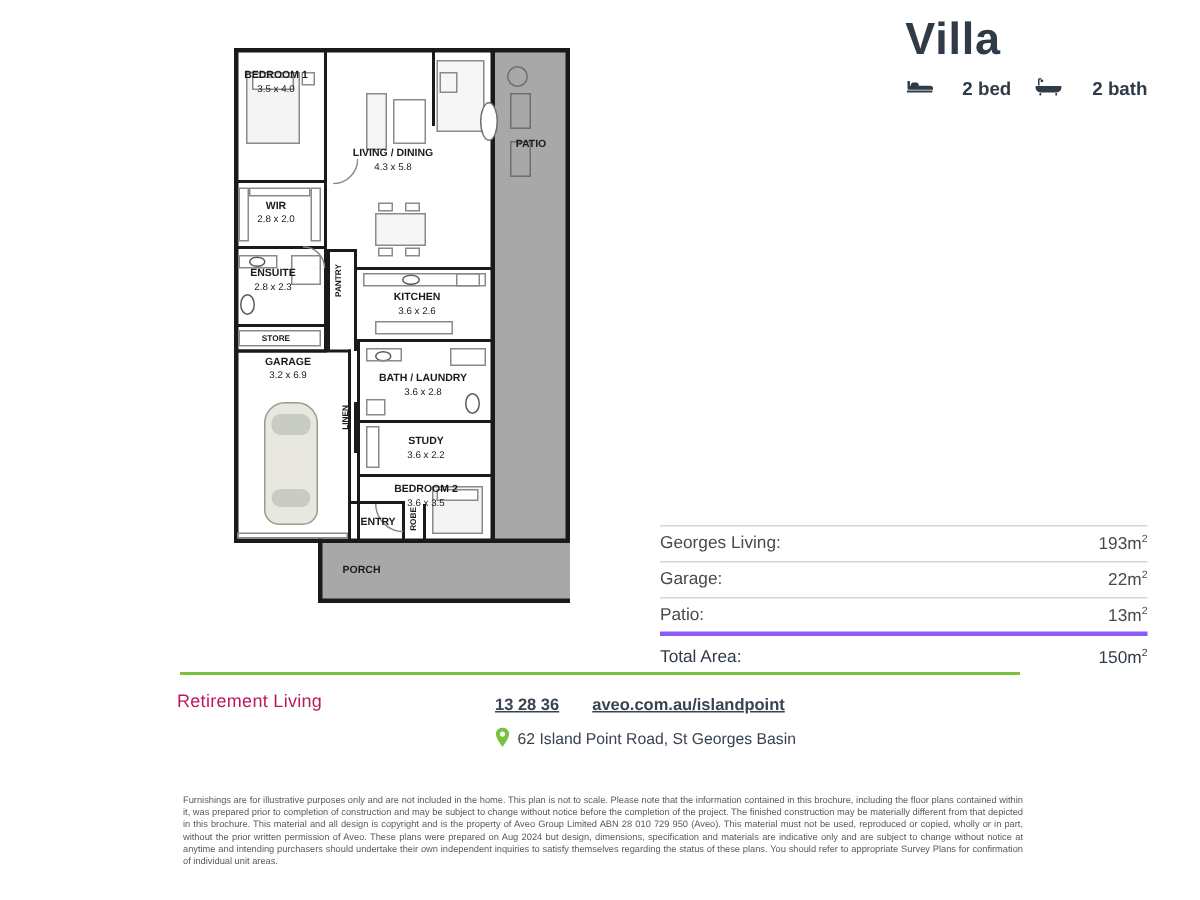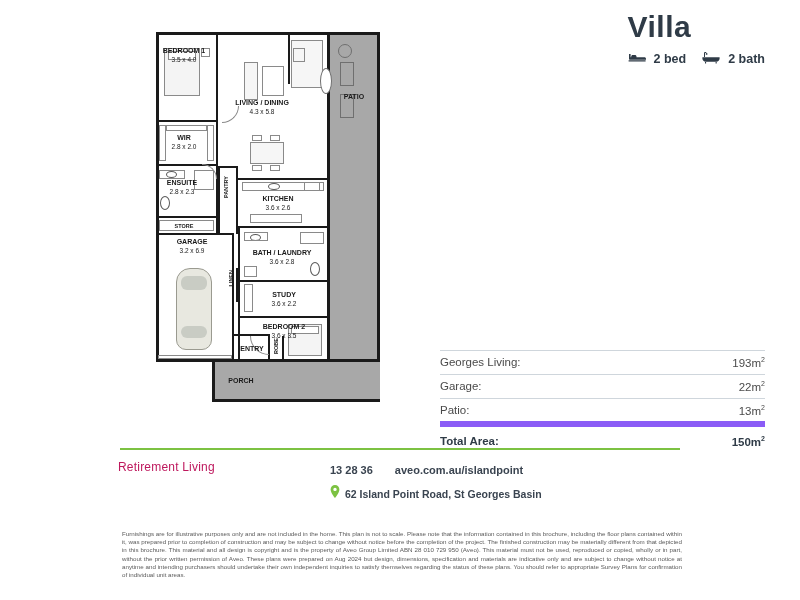--- a/index.html
+++ b/index.html
@@ -110,21 +110,21 @@
     justify-content: flex-end;
     align-items: center;
     gap: 16px;
     font-size: 12.5px;
     font-weight: bold;
     color: #2f3b47;
   }
   .bb-item {
     display: flex;
     align-items: center;
-    gap: 8px;
+    gap: 20px;
   }
   .icon-bed, .icon-bath {
     display: inline-block;
     color: #2f3b47;
     line-height: 1;
   }
 
   
   #areas {
     position: absolute;
@@ -135,23 +135,23 @@
     color: #4a4a4a;
   }
   .area-row {
     display: flex;
     justify-content: space-between;
     padding: 5px 0 5px 0;
     border-top: 1px solid #cfd6dc;
   }
   .area-row:first-child { border-top: 1px solid #cfd6dc; }
   .area-row.total {
-    font-weight: bold;
-    color: #2f3b47;
-    border-top: 6px solid #8b5cf6;
+    font-weight: normal;
+    color: #2f3b47;
+    border-top: 3px solid #8b5cf6;
     padding-top: 8px;
   }
   .area-val sup { font-size: 7px; }
 
   
   #footer-rule {
     position: absolute;
     left: 120px;
     top: 448px;
     width: 560px;
@@ -186,27 +186,28 @@
     left: 212px;
     top: 6px;
     font-size: 11px;
     color: #3a4450;
   }
   #contact .line1 {
     font-weight: bold;
     display: flex;
     gap: 22px;
     align-items: flex-end;
+    text-decoration: underline;
   }
   #contact .line2 {
     margin-top: 9px;
     display: flex;
-    align-items: flex-end;
+    align-items: center;
     gap: 5px;
-    font-weight: bold;
+    font-weight: normal;
     font-size: 10.5px;
   }
   .pin {
     color: #7cc242;
     font-size: 13px;
     line-height: 1;
   }
   #aveo-logo {
     position: absolute;
     right: 0;

